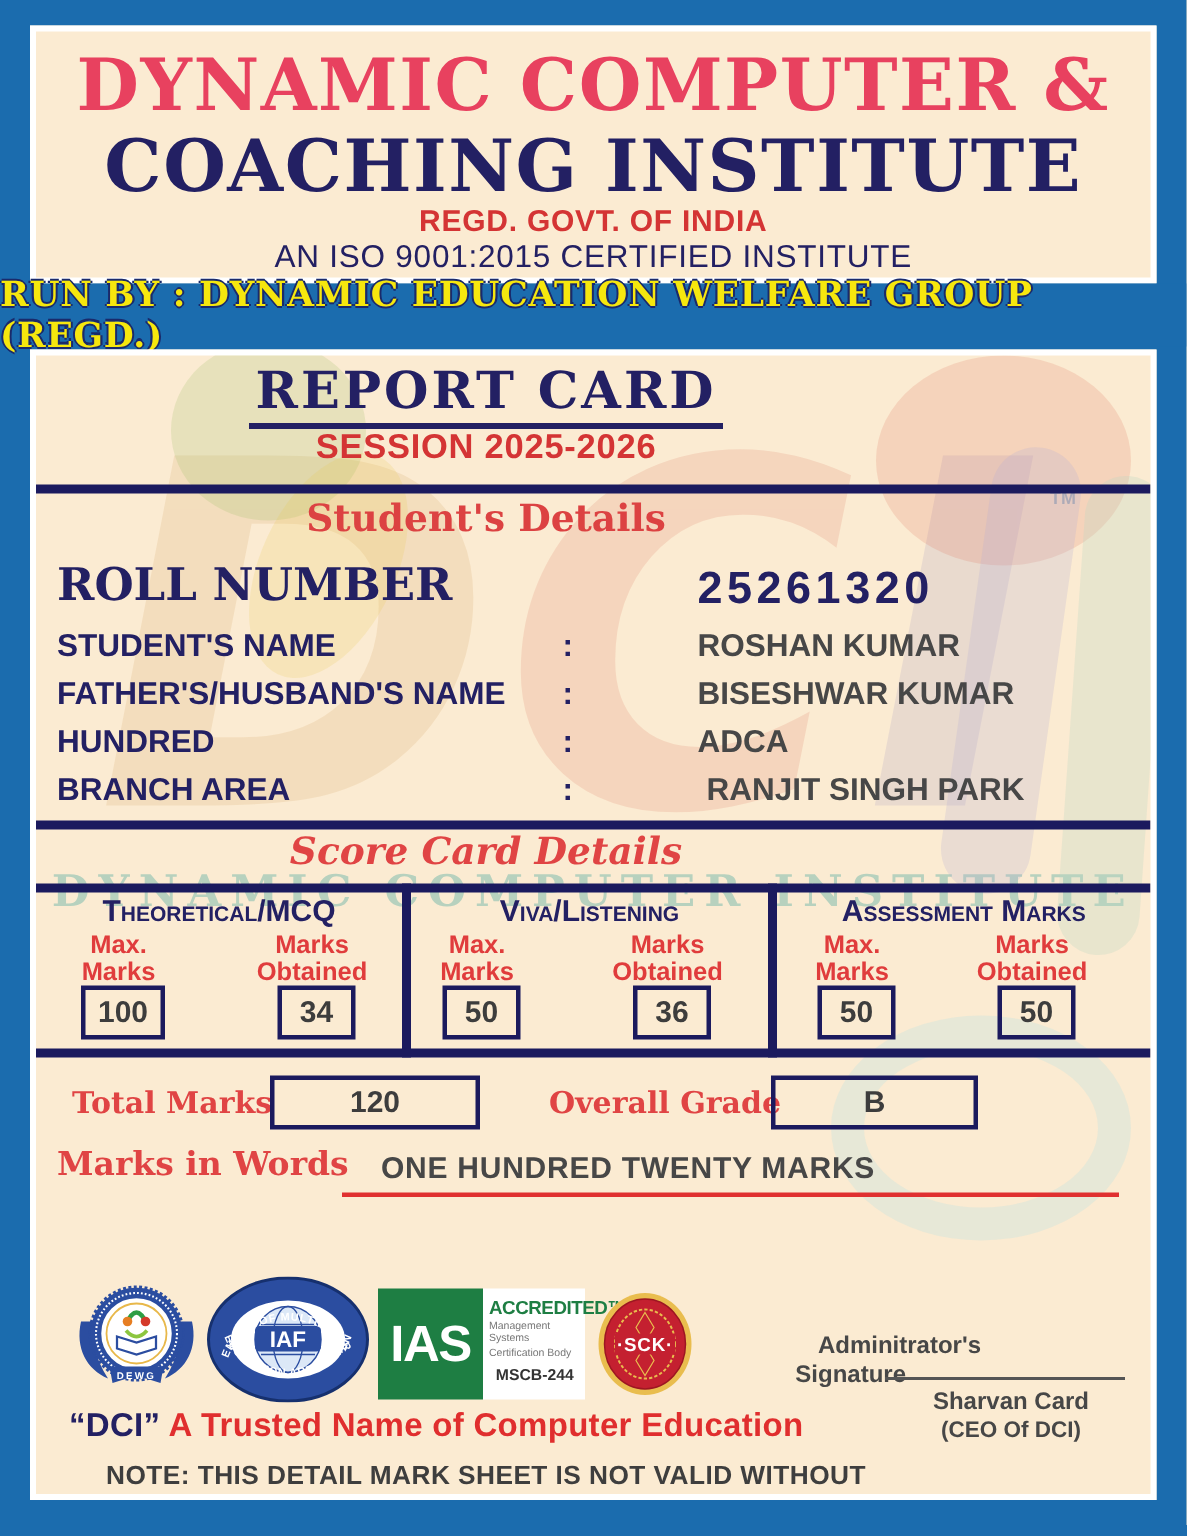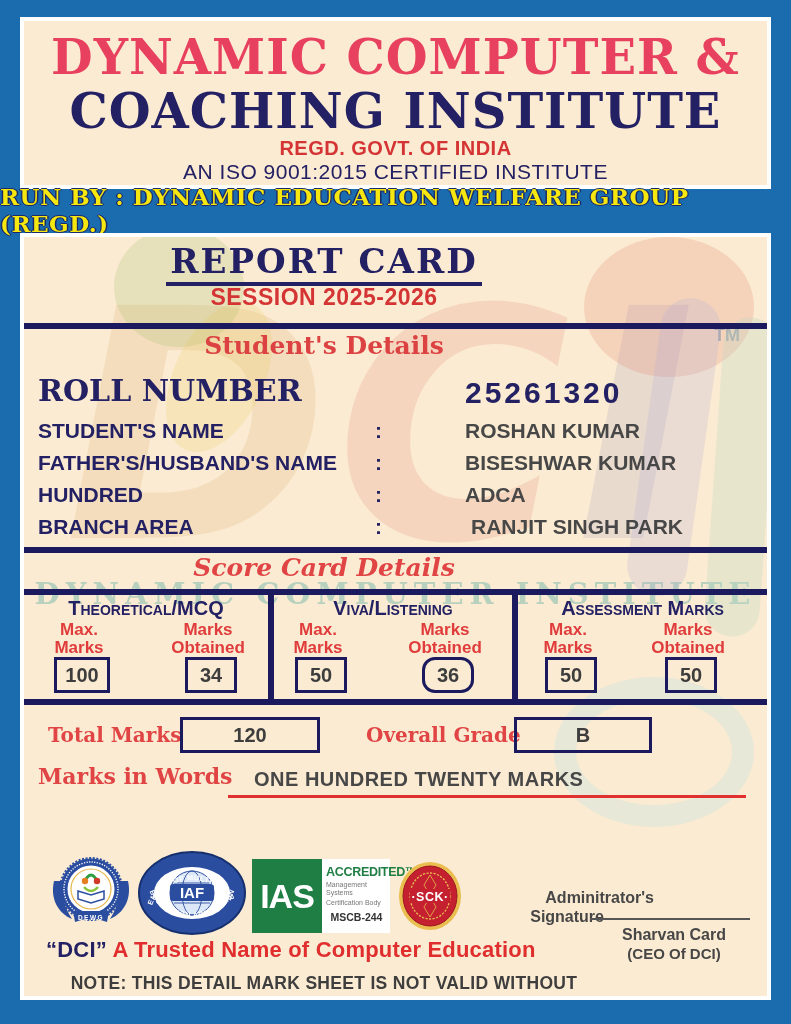--- a/index.html
+++ b/index.html
@@ -60,21 +60,21 @@
   .tagline{left:22px;top:700px;font-size:22px;font-weight:bold;letter-spacing:.2px;}
   .tagline .brand{color:#232063;}
   .tagline .rest{color:#e02e2e;}
   .note{top:736px;font-size:17.5px;font-weight:bold;color:#3e3e3e;letter-spacing:.3px;}
   
   .wm-dci{left:40px;top:30px;font-size:320px;font-weight:bold;font-style:italic;
           font-family:"DejaVu Sans", sans-serif;opacity:.16;letter-spacing:6px;line-height:320px;}
   .wm-dci .d{color:#cf9a55;}.wm-dci .c{color:#d96a55;}.wm-dci .i{color:#8f85bd;}
   .wm-teal{left:0;width:743px;top:340px;text-align:center;font-family:"DejaVu Serif", serif;
            font-weight:bold;font-size:29px;color:#2f9e96;opacity:.33;letter-spacing:6px;}
-  .wm-tm{left:676px;top:88px;font-size:18px;font-weight:bold;color:#8fb0c0;opacity:.85;margin-left:14px;}
+  .wm-tm{left:676px;top:88px;font-size:12px;font-weight:bold;color:#8fb0c0;opacity:.85;}
   .blob{border-radius:50%;}
   
   .logo{position:absolute;z-index:2;}
   .ias{left:228px;top:622px;width:138px;height:74px;display:flex;}
   .ias-green{width:70px;height:74px;background:#1e7e43;color:#fff;display:flex;align-items:center;justify-content:center;
              font-size:34px;font-weight:bold;letter-spacing:-1px;}
   .ias-white{width:68px;height:74px;background:#fff;box-sizing:border-box;padding:6px 3px 0 4px;}
   .ias-acc{color:#1e7e43;font-weight:bold;font-size:12.5px;letter-spacing:-.3px;}
   .ias-small{color:#777;font-size:7px;line-height:8px;margin-top:2px;}
   .ias-code{color:#333;font-weight:bold;font-size:10.5px;margin-top:4px;text-align:center;}
@@ -147,21 +147,21 @@
   <div class="el sub" style="left:366px;">Marks
 Obtained</div>
   <div class="el sub" style="left:489px;">Max.
 Marks</div>
   <div class="el sub" style="left:609px;">Marks
 Obtained</div>
 
   <div class="el mbox" style="left:30px;width:50px;">100</div>
   <div class="el mbox" style="left:161px;">34</div>
   <div class="el mbox" style="left:271px;">50</div>
-  <div class="el mbox" style="left:398px;border-radius:13px;">36</div>
+  <div class="el mbox" style="left:398px;">36</div>
   <div class="el mbox" style="left:521px;">50</div>
   <div class="el mbox" style="left:641px;">50</div>
 
   <div class="hline" style="top:462px;"></div>
 
   <div class="el tot-lbl" style="left:24px;top:486px;">Total Marks</div>
   <div class="el tot-box" style="left:156px;top:480px;width:134px;">120</div>
   <div class="el tot-lbl" style="left:342px;top:486px;">Overall Grade</div>
   <div class="el tot-box" style="left:490px;top:480px;width:132px;">B</div>
 

